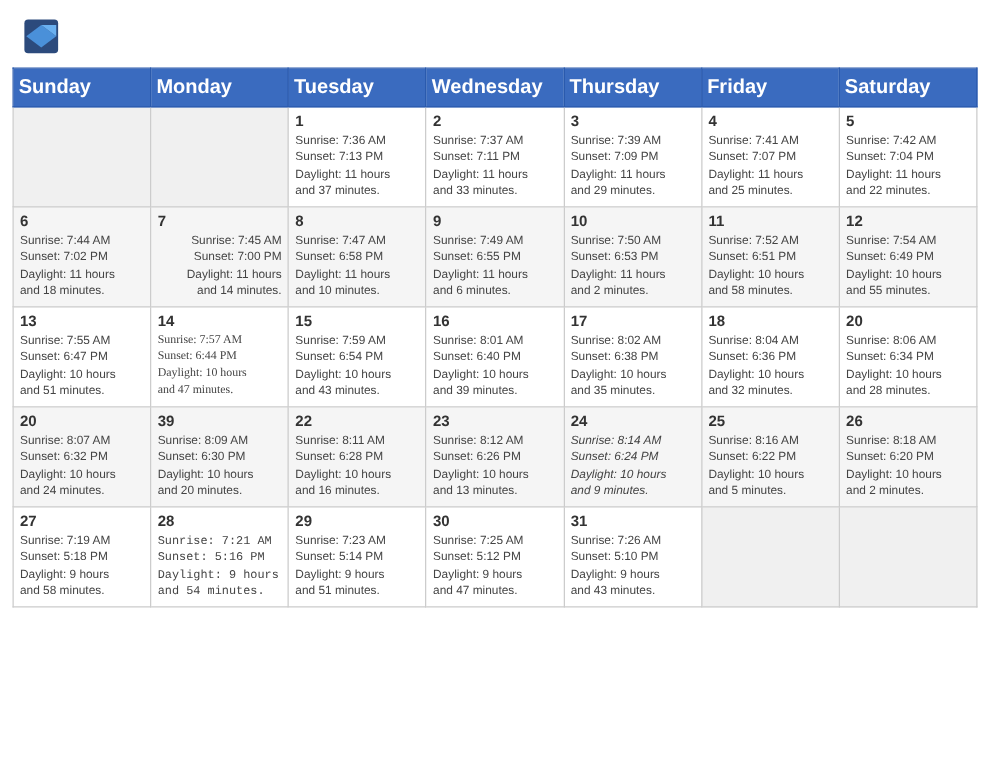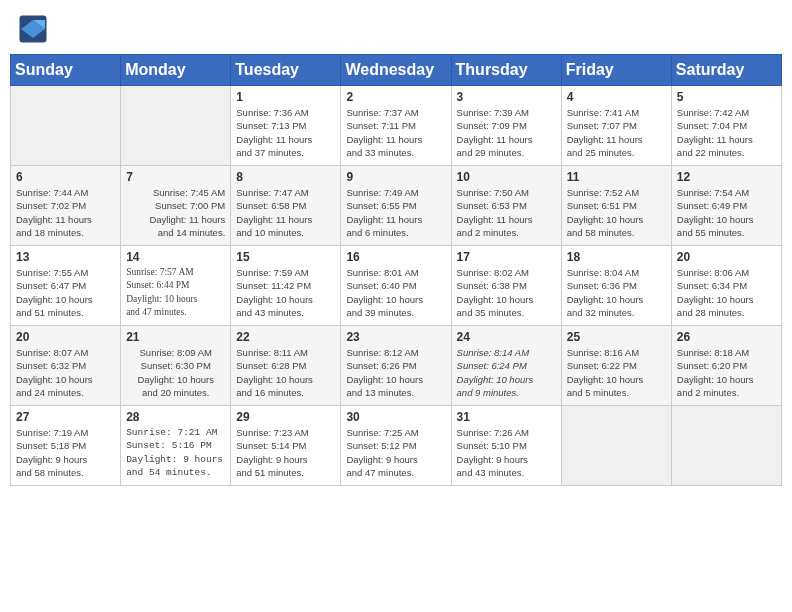--- a/index.html
+++ b/index.html
@@ -224,21 +224,21 @@
         <td>
           <div class="day-number">14</div>
           <div class="day-info" style="white-space: pre-line; font-family: Liberation Serif, serif;">Sunrise: 7:57 AM
 Sunset: 6:44 PM
 Daylight: 10 hours
 and 47 minutes.</div>
         </td>
         <td>
           <div class="day-number">15</div>
           <div class="day-info" style="white-space: pre-line;">Sunrise: 7:59 AM
-Sunset: 11:42 PM
+Sunset: 6:54 PM
 Daylight: 10 hours
 and 43 minutes.</div>
         </td>
         <td>
           <div class="day-number">16</div>
           <div class="day-info" style="white-space: pre-line;">Sunrise: 8:01 AM
 Sunset: 6:40 PM
 Daylight: 10 hours
 and 39 minutes.</div>
         </td>
@@ -266,22 +266,22 @@
       </tr>
       <tr>
         <td>
           <div class="day-number">20</div>
           <div class="day-info" style="white-space: pre-line;">Sunrise: 8:07 AM
 Sunset: 6:32 PM
 Daylight: 10 hours
 and 24 minutes.</div>
         </td>
         <td>
-          <div class="day-number">21</div>
-          <div class="day-info" style="white-space: pre-line; text-align: center;">Sunrise: 8:09 AM
+          <div class="day-number">39</div>
+          <div class="day-info" style="white-space: pre-line;">Sunrise: 8:09 AM
 Sunset: 6:30 PM
 Daylight: 10 hours
 and 20 minutes.</div>
         </td>
         <td>
           <div class="day-number">22</div>
           <div class="day-info" style="white-space: pre-line;">Sunrise: 8:11 AM
 Sunset: 6:28 PM
 Daylight: 10 hours
 and 16 minutes.</div>

